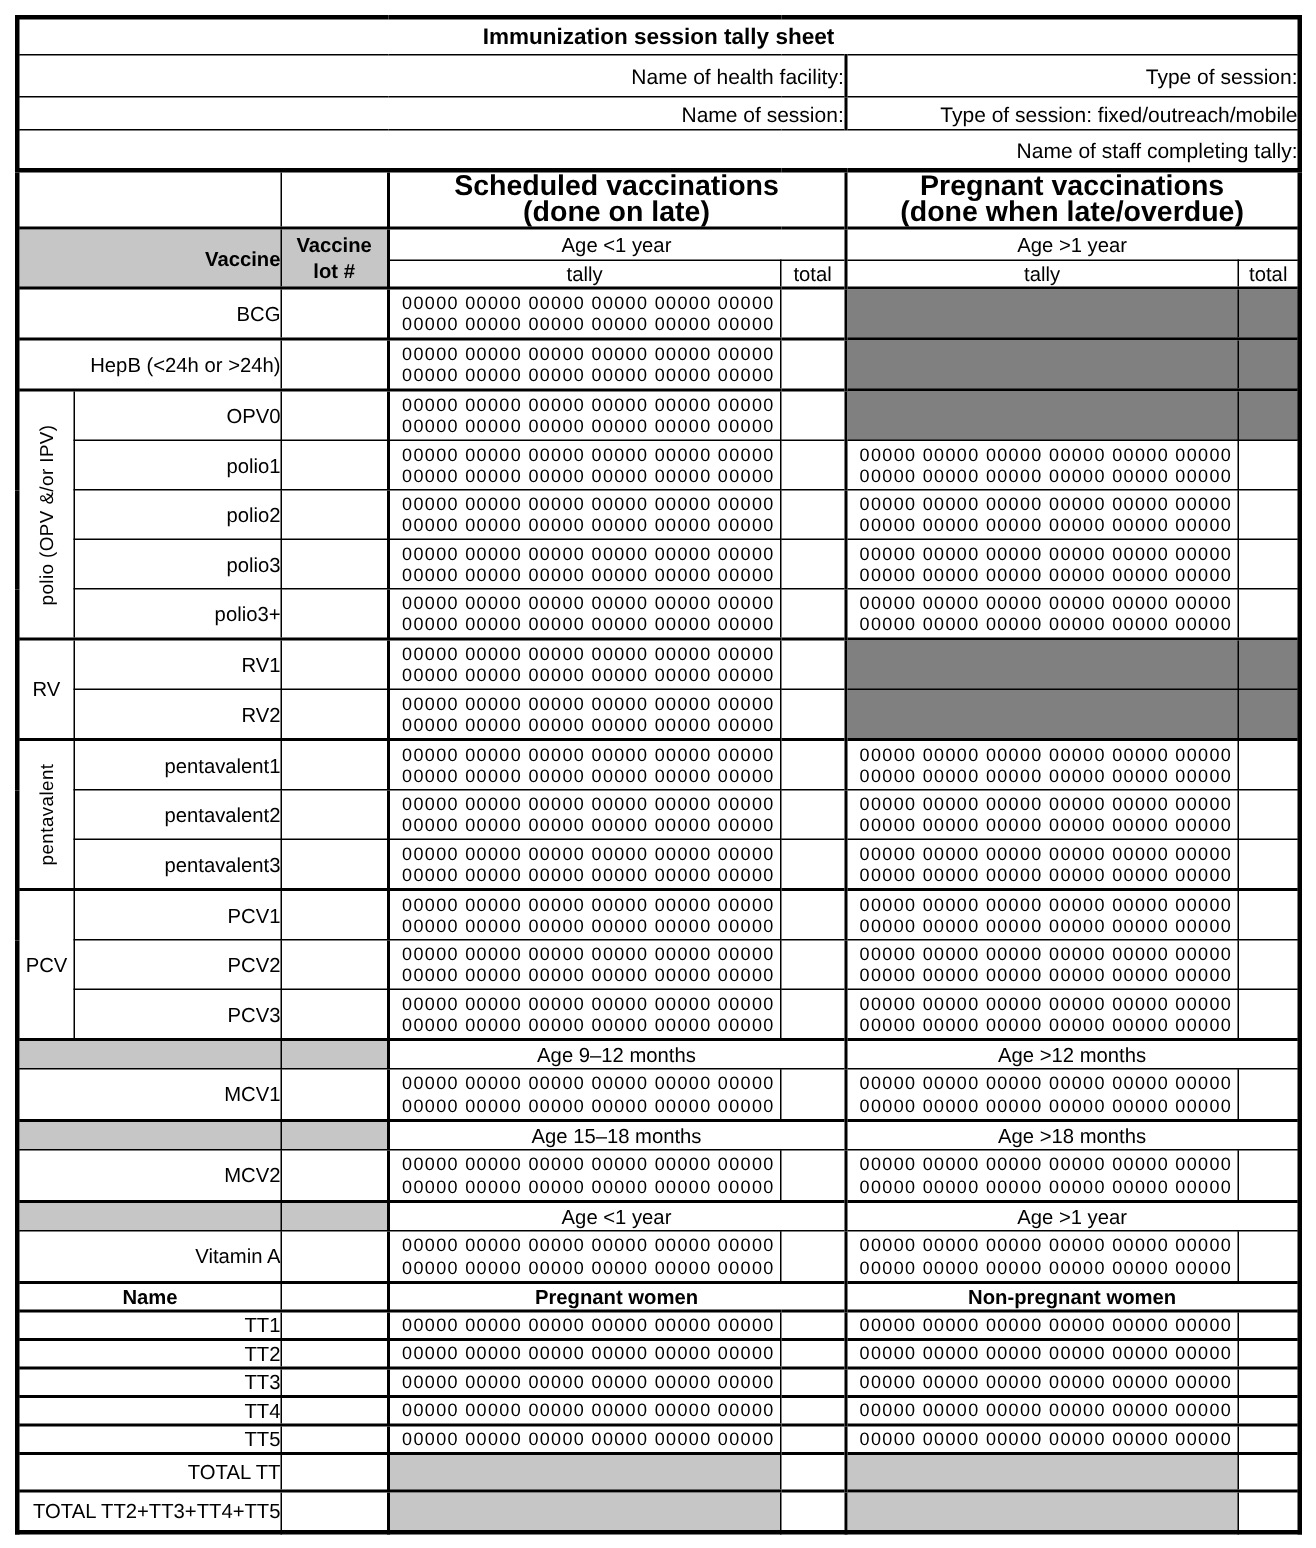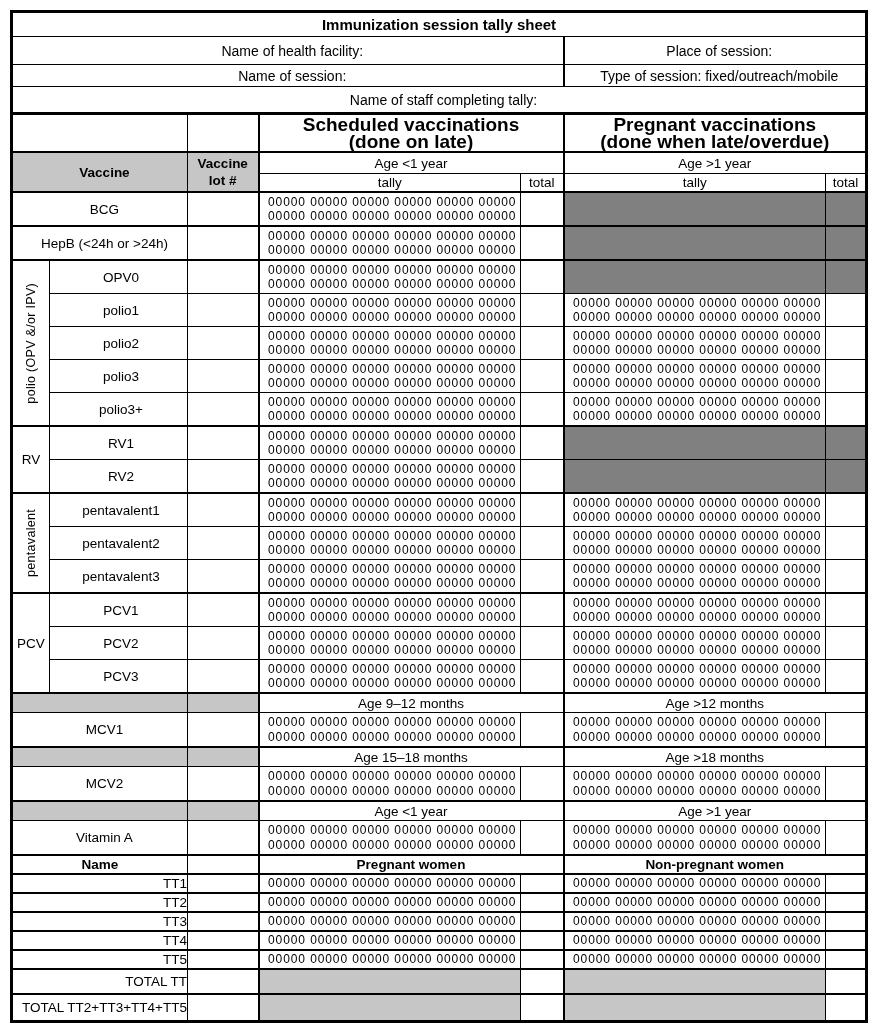--- a/index.html
+++ b/index.html
@@ -23,22 +23,22 @@
   tr.rttr td{height:17px}
   tr.rtot td{height:23px}
   tr.rtot2 td{height:25px}
   
   tr.tk td{border-top-width:2px}
   tr.tk3 td{border-top-width:3px}
   td.vl{border-left-width:2px}
   
   .c{text-align:center}
   .b{font-weight:bold}
-  .lab{text-align:center;padding-left:9px}
-  .lab2{text-align:center;padding-left:5px}
+  .lab{text-align:right;padding-left:9px}
+  .lab2{text-align:right;padding-left:5px}
   .lab3{text-align:right;padding-left:4px}
   .title{font-size:15px}
   .info{font-size:14px}
   .sechead{line-height:17px;font-size:19px}
   .lot{line-height:17px}
   .gray{background:#c6c6c6}
   .dark{background:#808080}
   .tally{font-size:12px;letter-spacing:0.9px;line-height:14.5px;text-align:center;padding-left:5px;white-space:nowrap}
   td.vert{text-align:center}
   .vtext{writing-mode:vertical-rl;transform:rotate(180deg);margin:0 auto;font-size:12.5px;white-space:nowrap;letter-spacing:0.3px}
@@ -56,21 +56,21 @@
       <col class="c6">
       <col class="c7">
   </colgroup>
 
   <tbody>
       <tr class="rt">
     <td colspan="7" class="c b title">Immunization session tally sheet</td>
   </tr>
   <tr class="ri1">
     <td colspan="5" class="lab info">Name of health facility:</td>
-    <td colspan="2" class="lab info vl">Place of session:</td>
+    <td colspan="2" class="lab info vl">Type of session:</td>
   </tr>
   <tr class="ri2">
     <td colspan="5" class="lab info">Name of session:</td>
     <td colspan="2" class="lab info vl">Type of session: fixed/outreach/mobile</td>
   </tr>
   <tr class="ri3">
     <td colspan="7" class="lab info">Name of staff completing tally:</td>
   </tr>
 
   <tr class="rh1 tk3">

